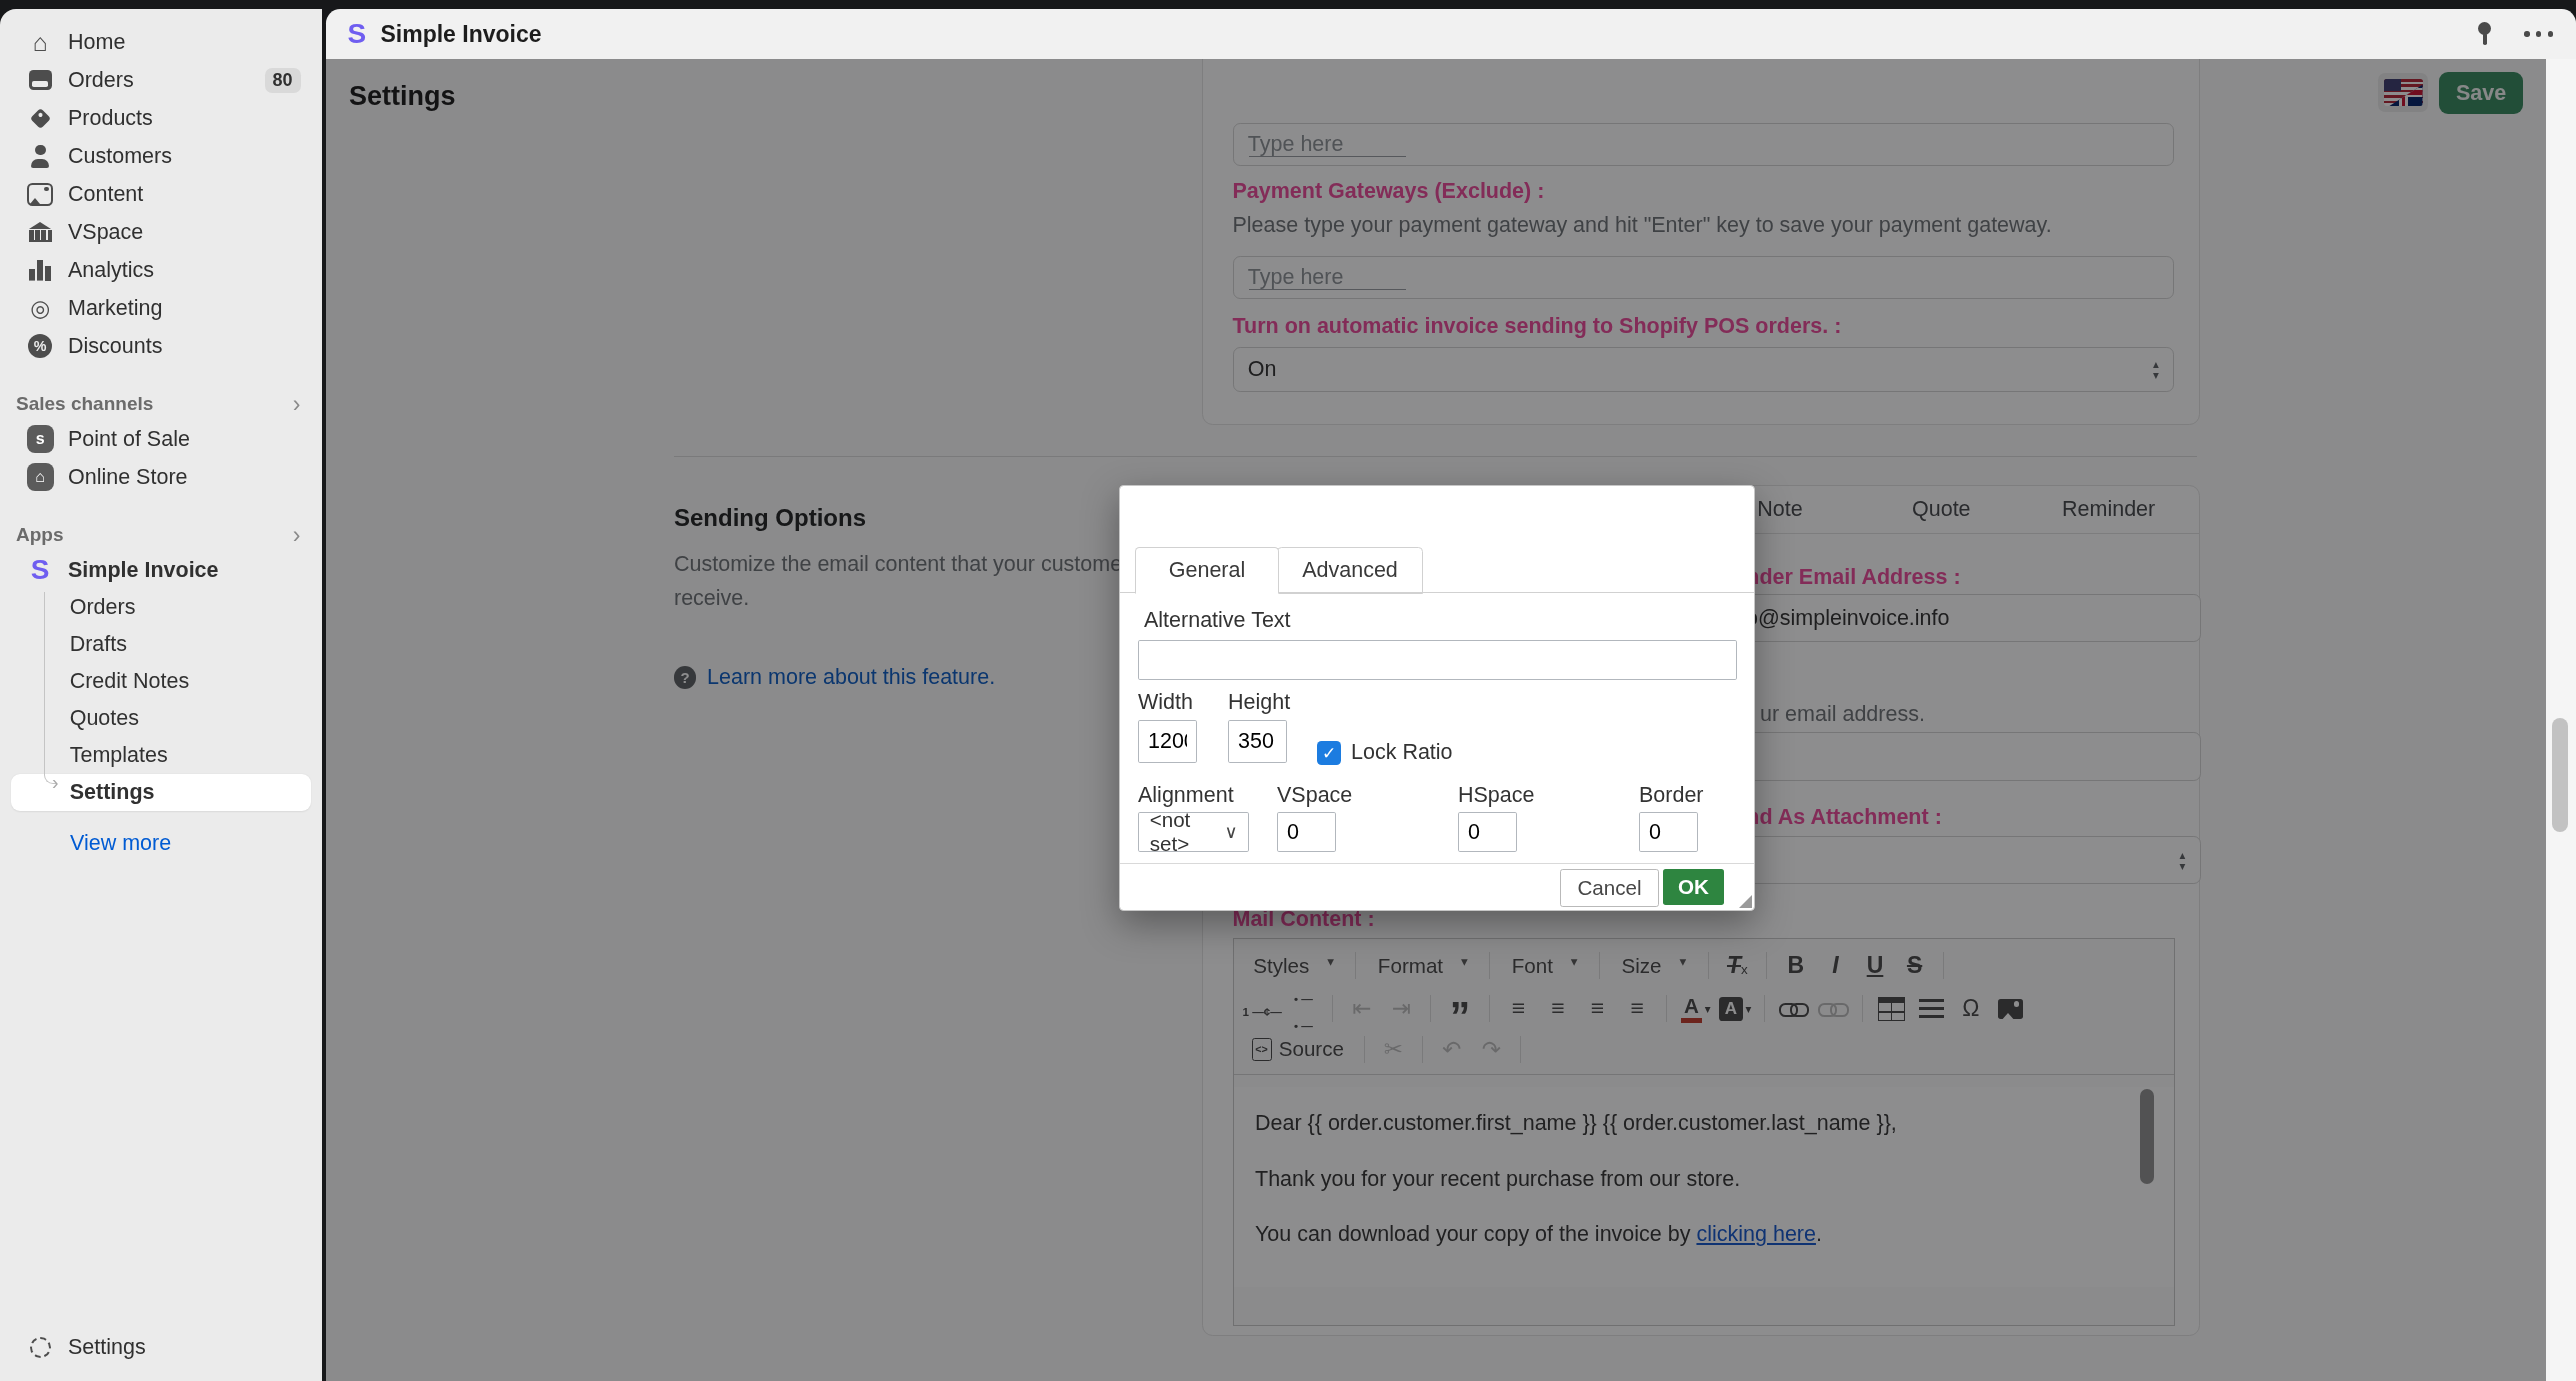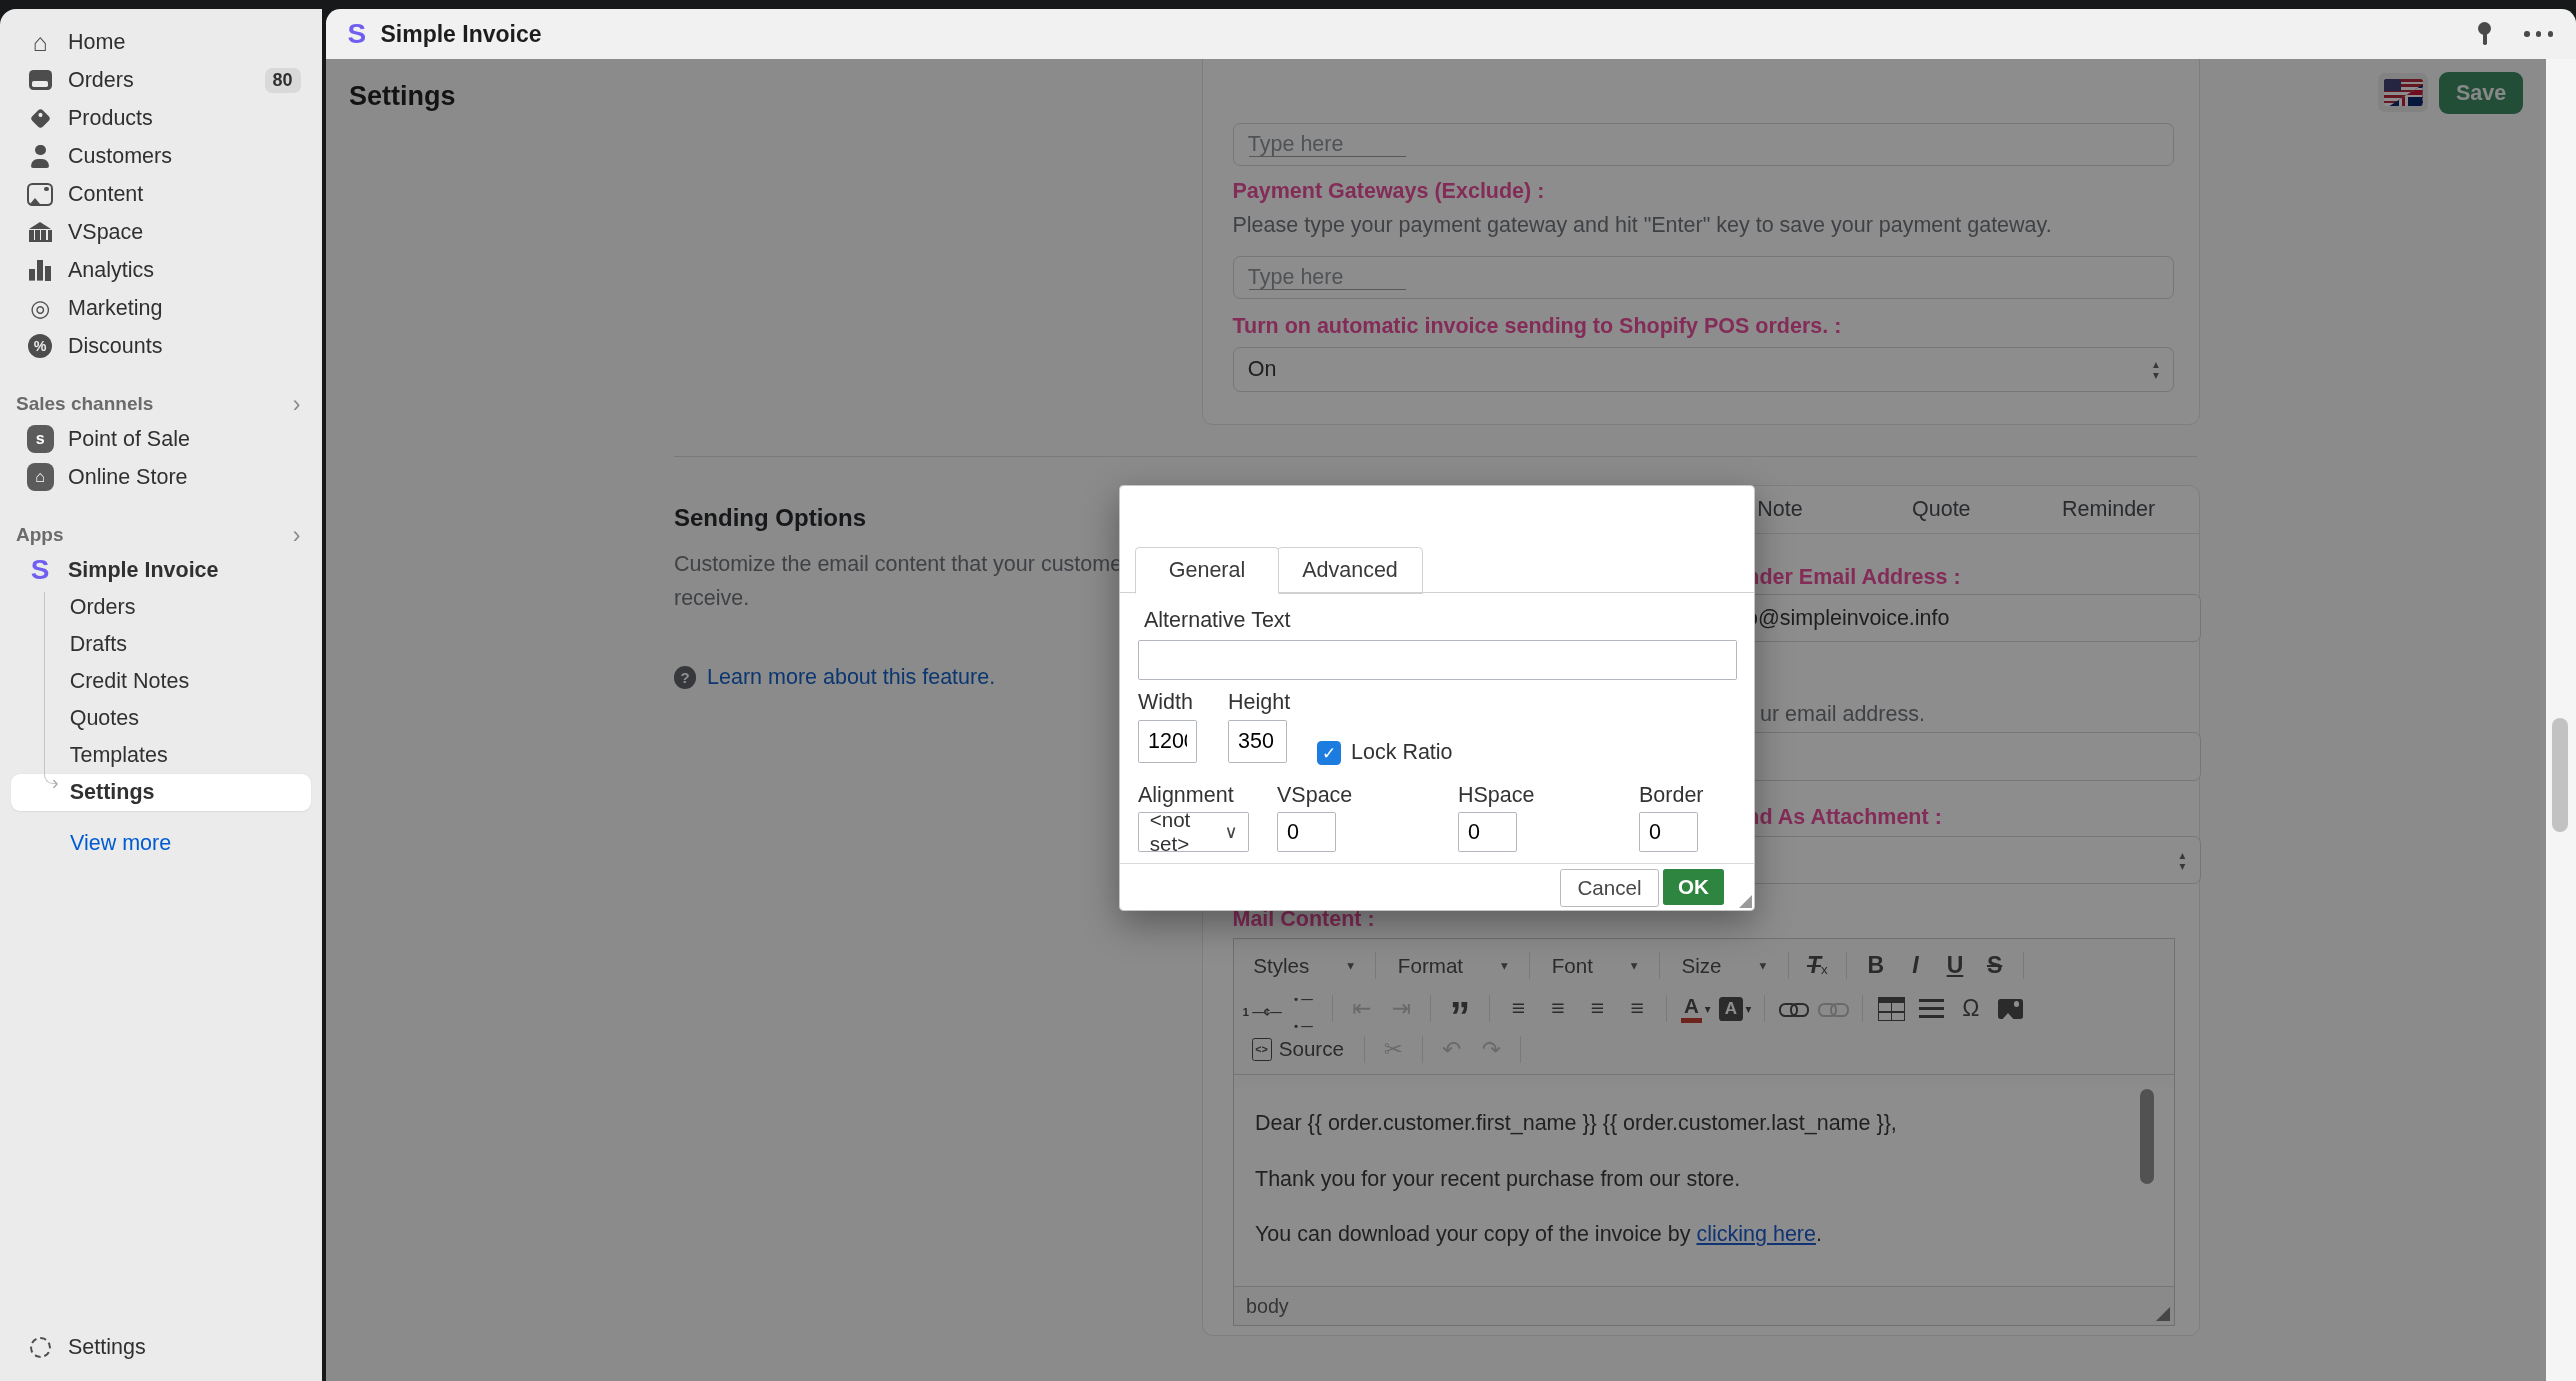--- a/index.html
+++ b/index.html
@@ -68,21 +68,21 @@
   .stepper{display:flex;flex-direction:column;align-items:center;line-height:9px;font-size:11.6px;color:#5c5f62;gap:1.8px}
   .divider{position:absolute;height:0.9px;background:#dcdcdc}
   .h2{position:absolute;font-size:24px;font-weight:700;color:#202223}
   .qicon{width:22.4px;height:22.4px;border-radius:50%;background:#5c5f62;color:#fff;font-size:15px;font-weight:700;display:inline-flex;align-items:center;justify-content:center}
   .bluelink{color:#0a5cc4;font-size:21.5px}
   .tablbl{position:absolute;top:0;height:47px;display:flex;align-items:center;font-size:21.5px;color:#44474a}
   
   .editor{position:absolute;border:0.9px solid #c9c9c9;background:#fcfcfc}
   .toolbar{padding:5.4px 9px;border-bottom:0.9px solid #d1d1d1}
   .trow{display:flex;align-items:center;height:43px;gap:3.6px}
-  .combo{display:flex;align-items:center;gap:38px;padding:0 10.7px;color:#474747;font-size:20.6px}
+  .combo{display:flex;gap:18px;padding:0 10.7px;color:#474747;font-size:20.6px}
   .combo .car{font-size:13.4px;color:#595959}
   .tsep{width:0.9px;height:27px;background:#dcdcdc;margin:0 7.2px}
   .tbi{min-width:36px;height:34px;display:flex;align-items:center;justify-content:center;color:#474747;font-size:23px}
   .tbi.dis{opacity:.35}
   .bold{font-weight:800}.ital{font-style:italic;font-weight:700}.und{text-decoration:underline;font-weight:700}.strike{text-decoration:line-through;font-weight:700}
   .i-ol::before{content:"1 —\A2 —";white-space:pre;font-size:11.6px;line-height:11.6px;font-weight:700}
   .i-ul::before{content:"• —\A• —";white-space:pre;font-size:11.6px;line-height:11.6px;font-weight:700}
   .i-quote{font-size:41px;line-height:12.5px;padding-top:14.3px;font-weight:700}
   .i-colA{display:flex;flex-direction:column;align-items:center;font-size:20.6px;font-weight:700;line-height:21.5px}
   .i-colA u{width:21.5px;height:4.5px;background:#c0392b;display:block;text-decoration:none;margin-top:1.8px}
@@ -411,24 +411,20 @@
           <span class="tbi dis">↷</span>
             <span class="tsep"></span>
         </div>
       </div>
       <div class="edcontent" style="position:absolute;left:0;right:0;top:148px;bottom:38px">
         <div class="ln" style="top:24px">Dear {{ order.customer.first_name }} {{ order.customer.last_name }},</div>
         <div class="ln" style="top:80px">Thank you for your recent purchase from our store.</div>
         <div class="ln" style="top:135px"><span>You can download your copy of the invoice by </span><span class="edlink">clicking here</span><span>.</span></div>
         <span class="edthumb" style="right:19.7px;top:1.8px;height:95px"></span>
       </div>
-      <div class="edstatus">
-        <span>body</span>
-        <span class="resz"></span>
-      </div>
     </div>
   </section>
 
   <div id="overlay"></div>
 </main>
 
 <div id="scrollstrip">
     <span class="thumb"></span>
   </div>
 

